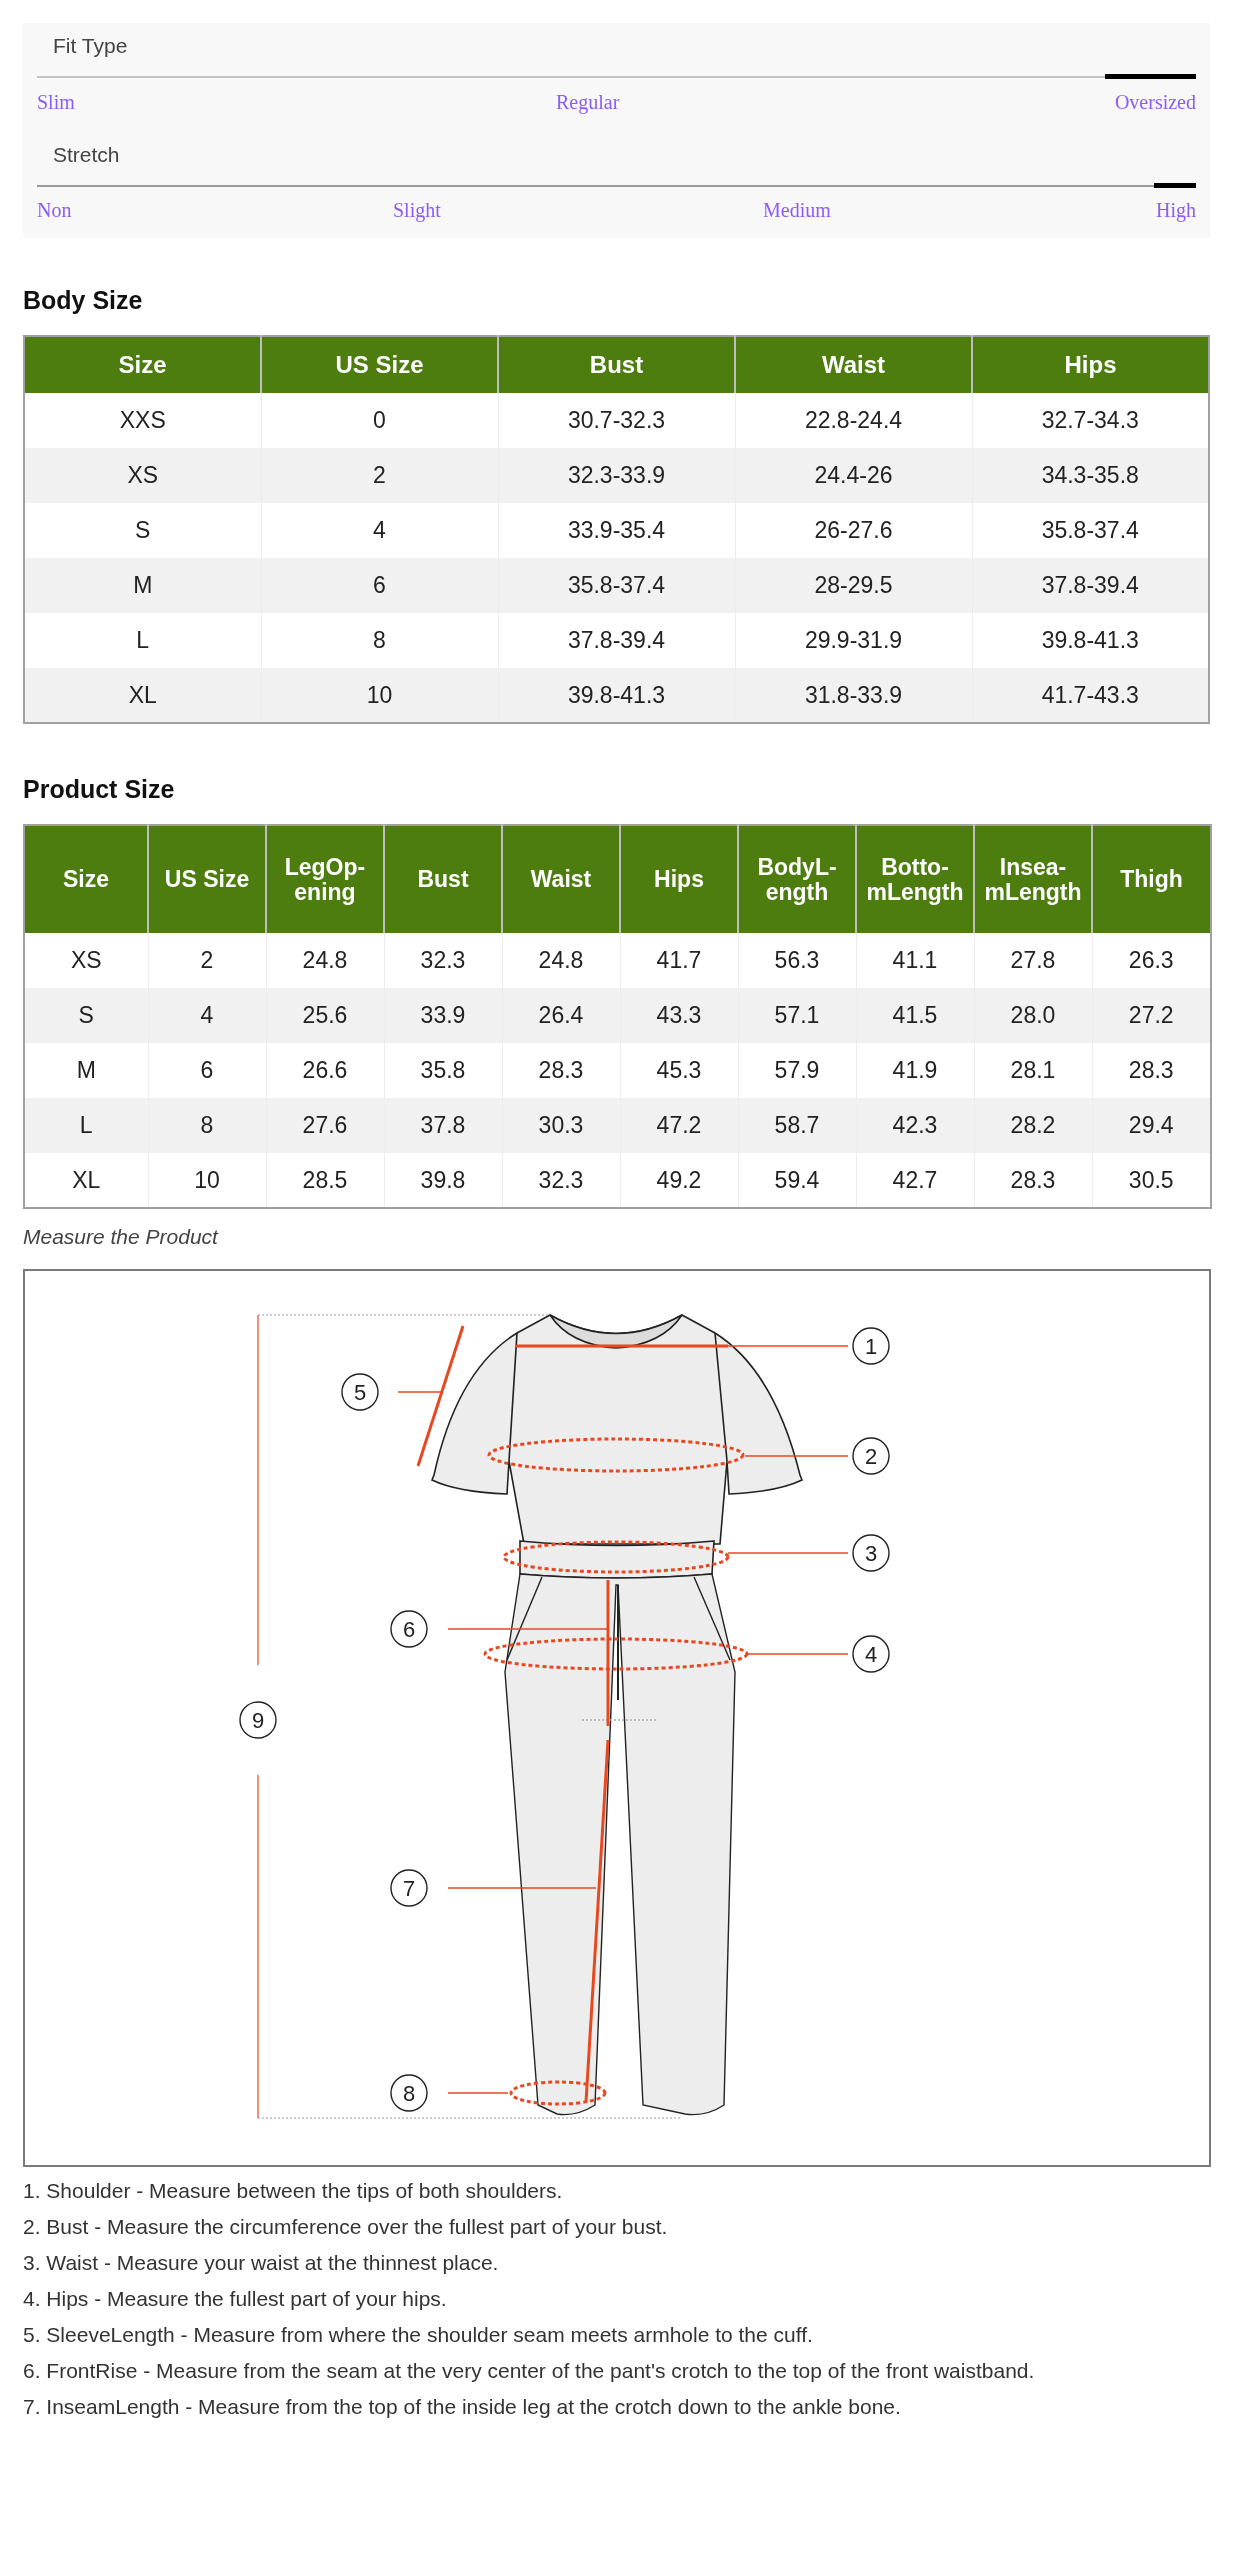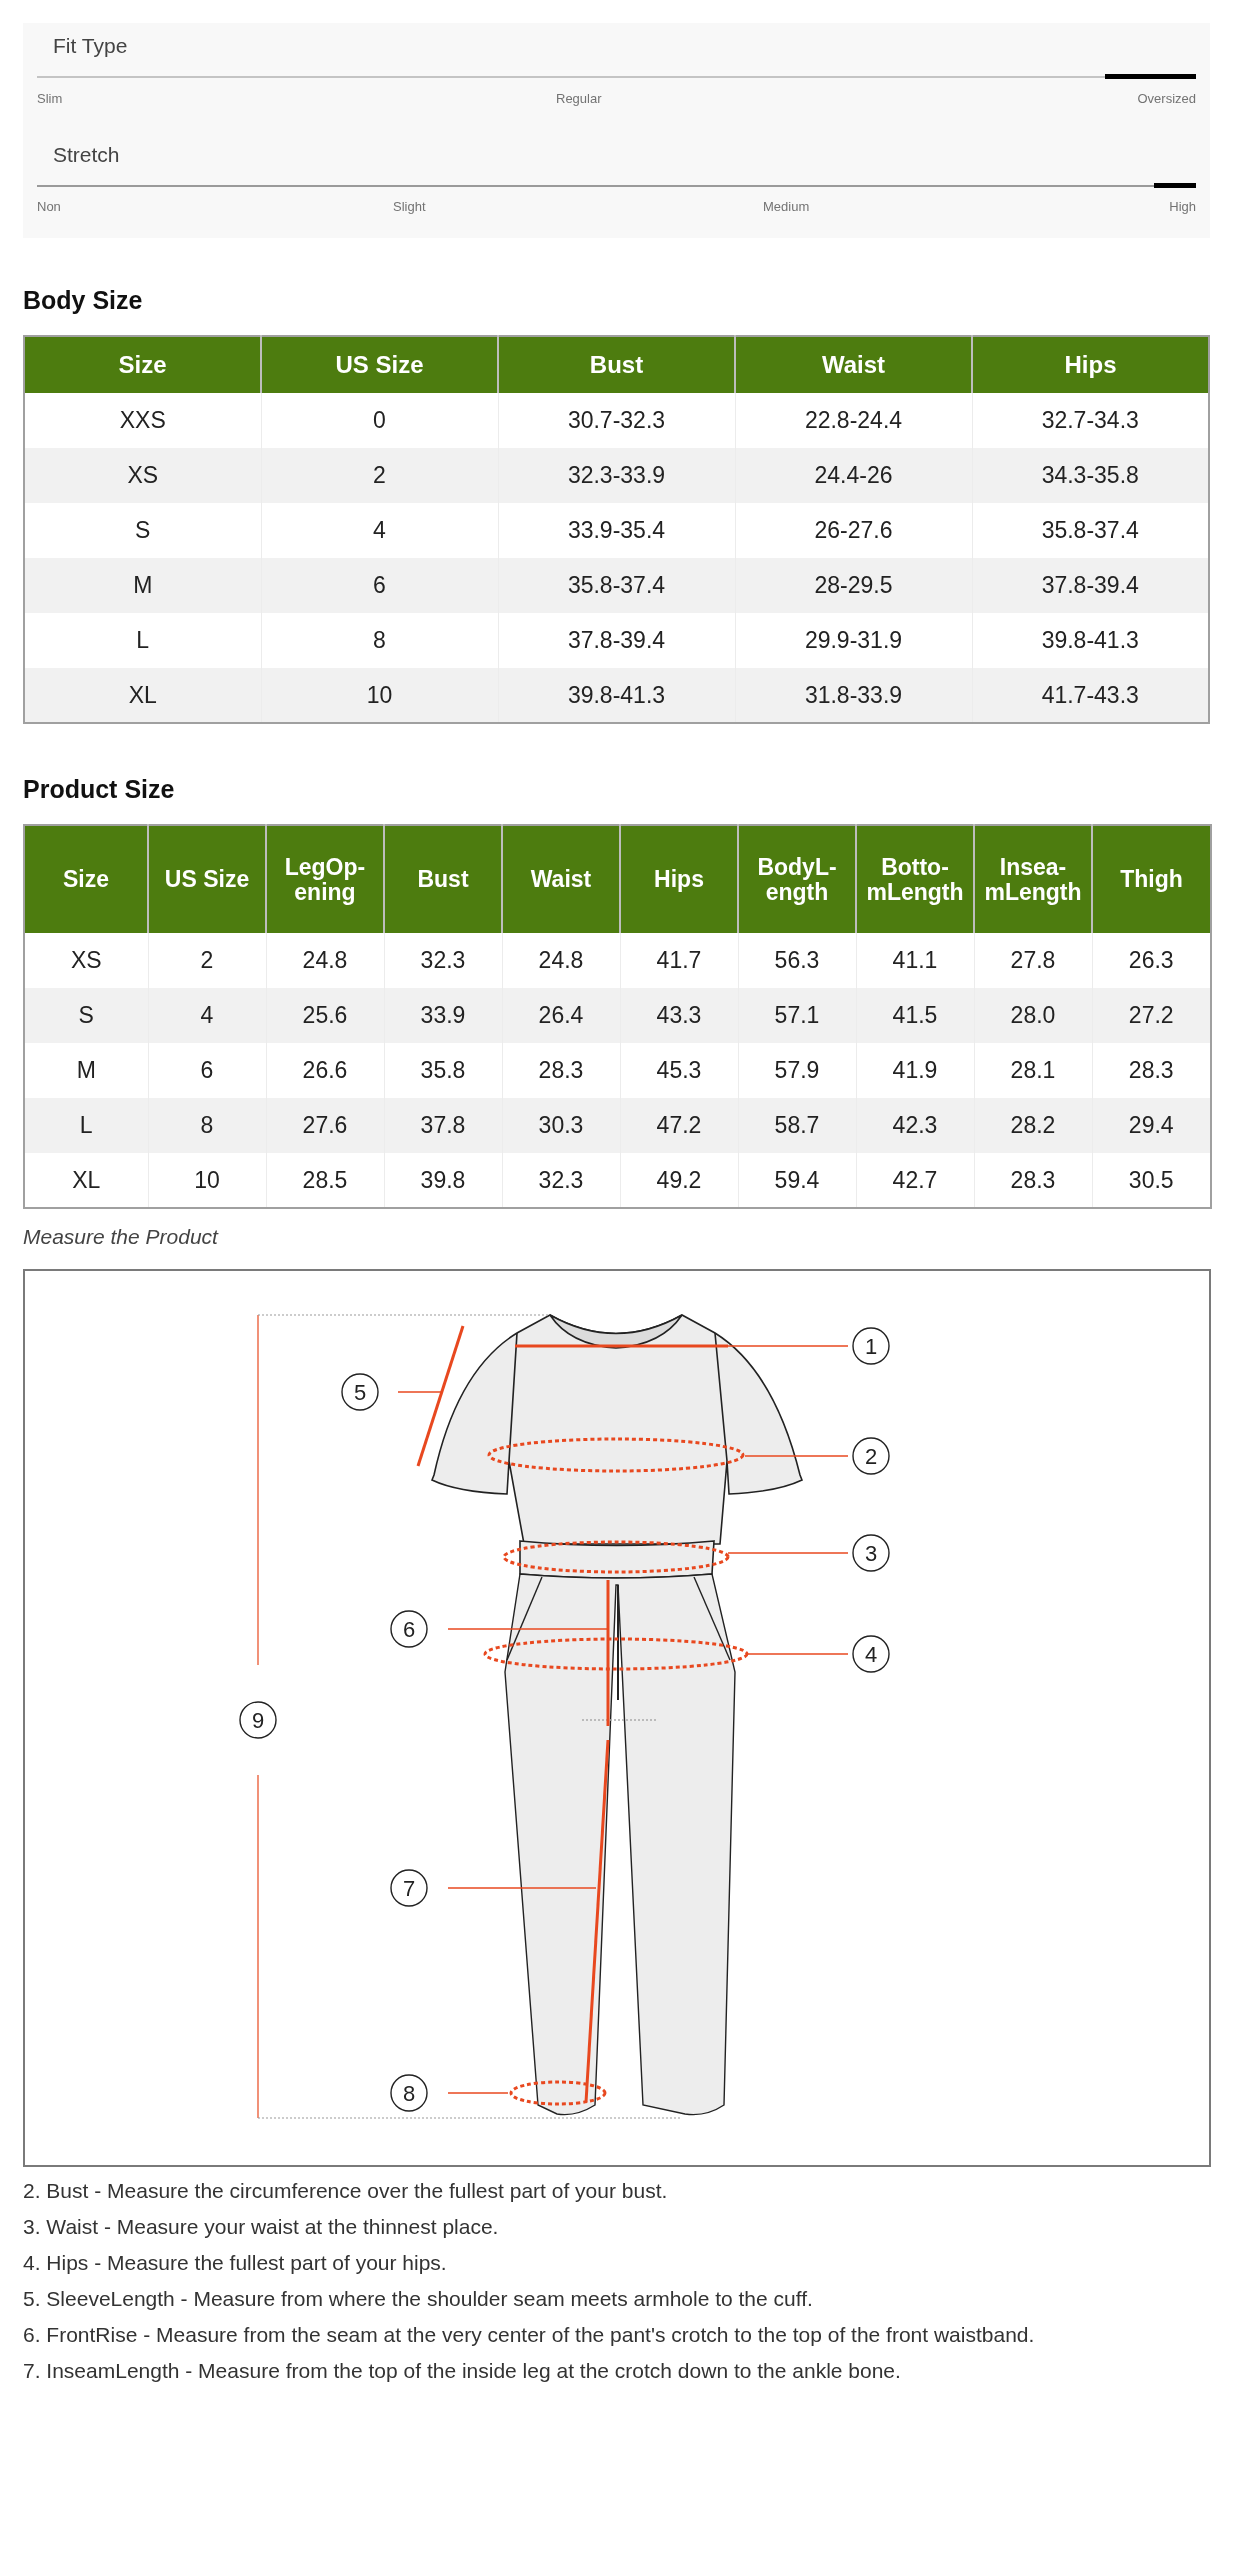--- a/index.html
+++ b/index.html
@@ -5,21 +5,21 @@
   * { box-sizing: border-box; margin: 0; padding: 0; }
   html, body { width: 1233px; height: 2560px; background: #ffffff; overflow: hidden; }
   body { font-family: "Liberation Sans", sans-serif; color: #222; position: relative; }
 
   
   .fit-panel { position: absolute; left: 23px; top: 23px; width: 1187px; height: 215px; background: #f8f8f8; }
   .fit-row-title { position: absolute; left: 30px; font-size: 21px; color: #444; }
   .fit-track { position: absolute; left: 14px; width: 1159px; height: 2px; background: #c4c4c4; }
   .fit-track.thin { height: 2px; background: #9a9a9a; }
   .fit-marker { position: absolute; height: 5px; background: #000; }
-  .fit-label { position: absolute; font-size: 13px; color: #737373; white-space: nowrap; }
+  .fit-label { position: absolute; font-size: 20px; color: #8b5cf6; white-space: nowrap; font-family: Liberation Serif, serif; }
 
   
   .section-title { position: absolute; left: 23px; font-size: 25px; font-weight: bold; color: #111; }
 
   
   .size-table { position: absolute; left: 23px; width: 1187px; border: 2px solid #a0a0a0; border-collapse: collapse; table-layout: fixed; }
   .size-table th { background: #4d7c0f; color: #fff; font-weight: bold; text-align: center; border-right: 2px solid #bdbdbd; line-height: 1.05; }
   .size-table th:last-child { border-right: none; }
   .size-table td { text-align: center; color: #222; border-right: 1px solid #ececec; }
   .size-table td:last-child { border-right: none; }
@@ -290,19 +290,20 @@
         </g>
       <g>
           <circle cx="256" cy="1720" r="18" fill="#fff" stroke="#222" stroke-width="1.4"></circle>
           <text x="256" y="1728">9</text>
         </g>
     </g>
   </svg>
 </div>
 
 <div class="instructions">
+  <div class="instruction">1. Shoulder - Measure between the tips of both shoulders.</div>
   <div class="instruction">2. Bust - Measure the circumference over the fullest part of your bust.</div>
   <div class="instruction">3. Waist - Measure your waist at the thinnest place.</div>
   <div class="instruction">4. Hips - Measure the fullest part of your hips.</div>
   <div class="instruction">5. SleeveLength - Measure from where the shoulder seam meets armhole to the cuff.</div>
   <div class="instruction">6. FrontRise - Measure from the seam at the very center of the pant's crotch to the top of the front waistband.</div>
   <div class="instruction">7. InseamLength - Measure from the top of the inside leg at the crotch down to the ankle bone.</div>
 </div>
 
 </body></html>

